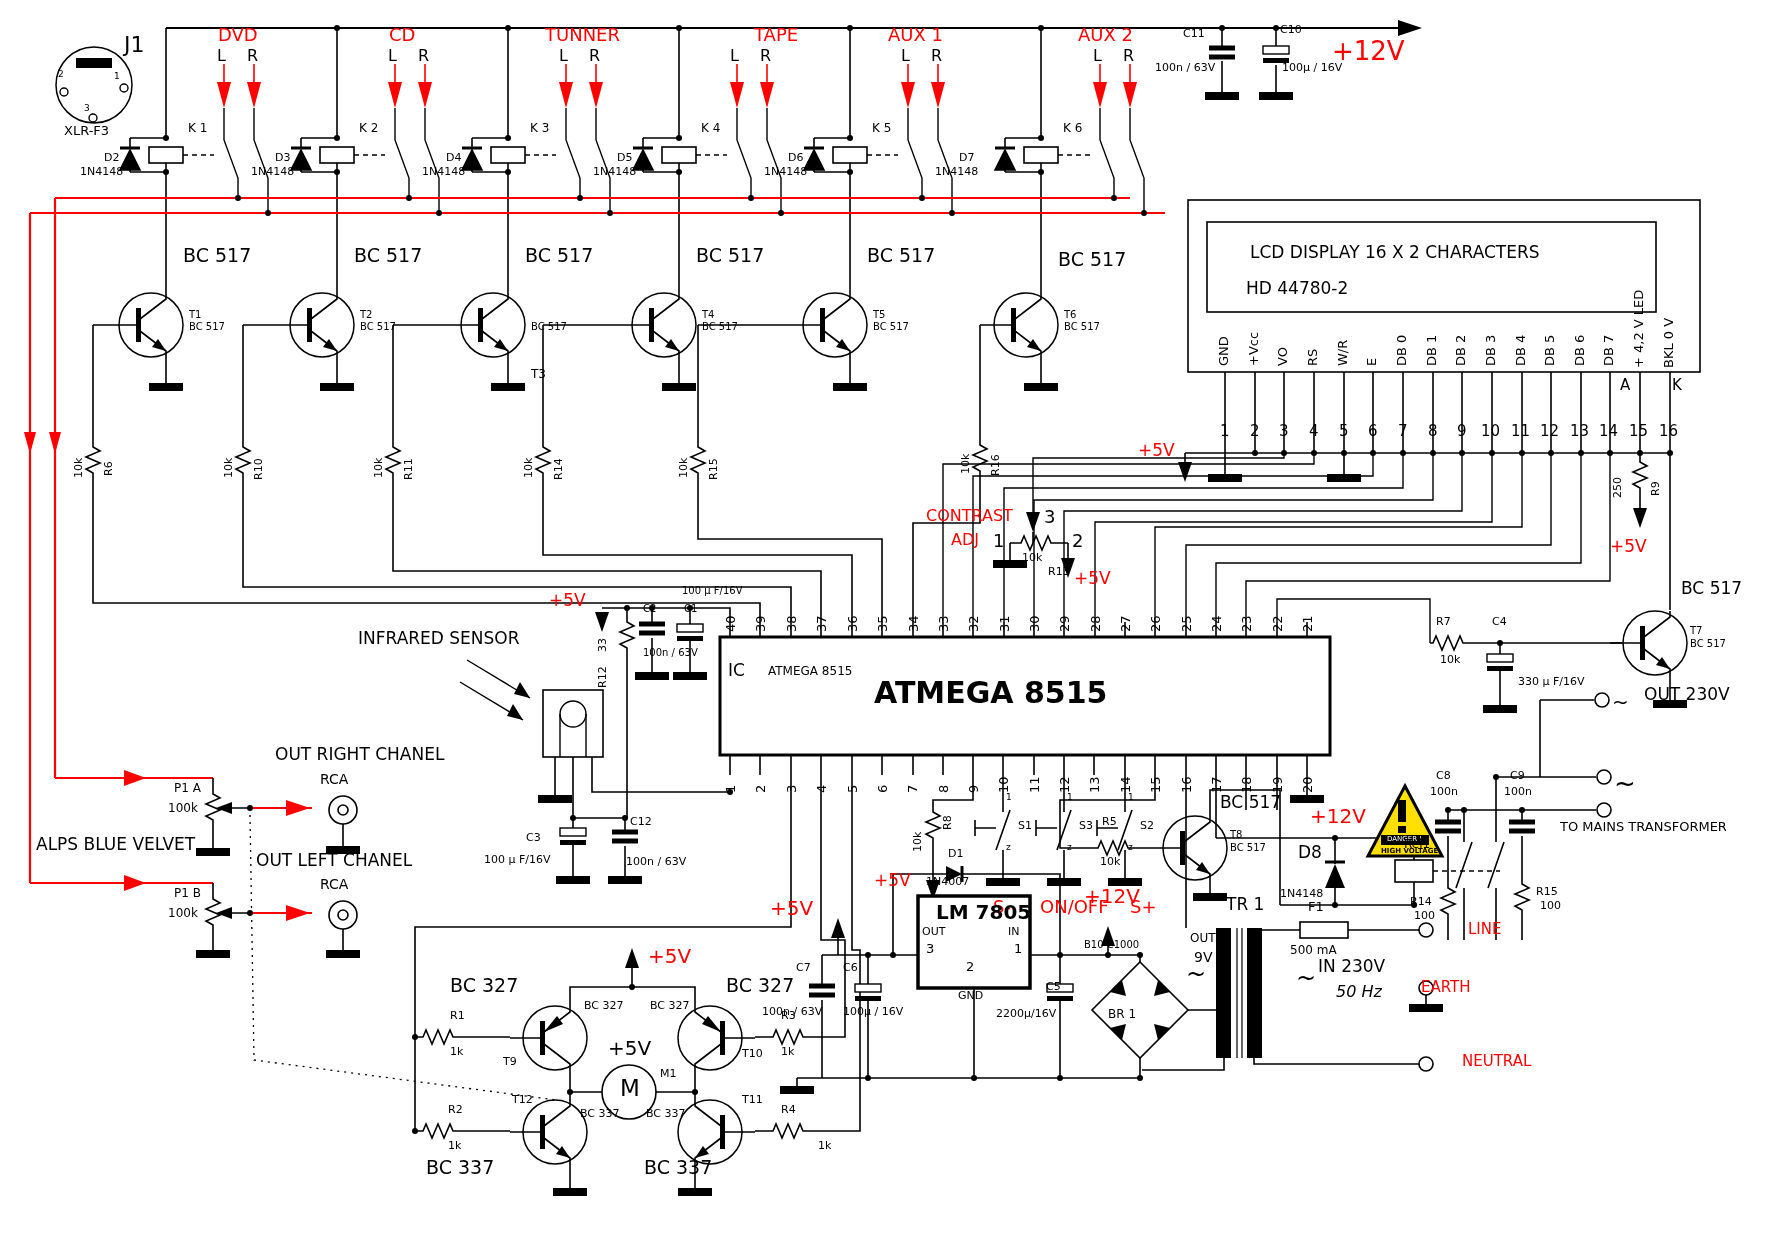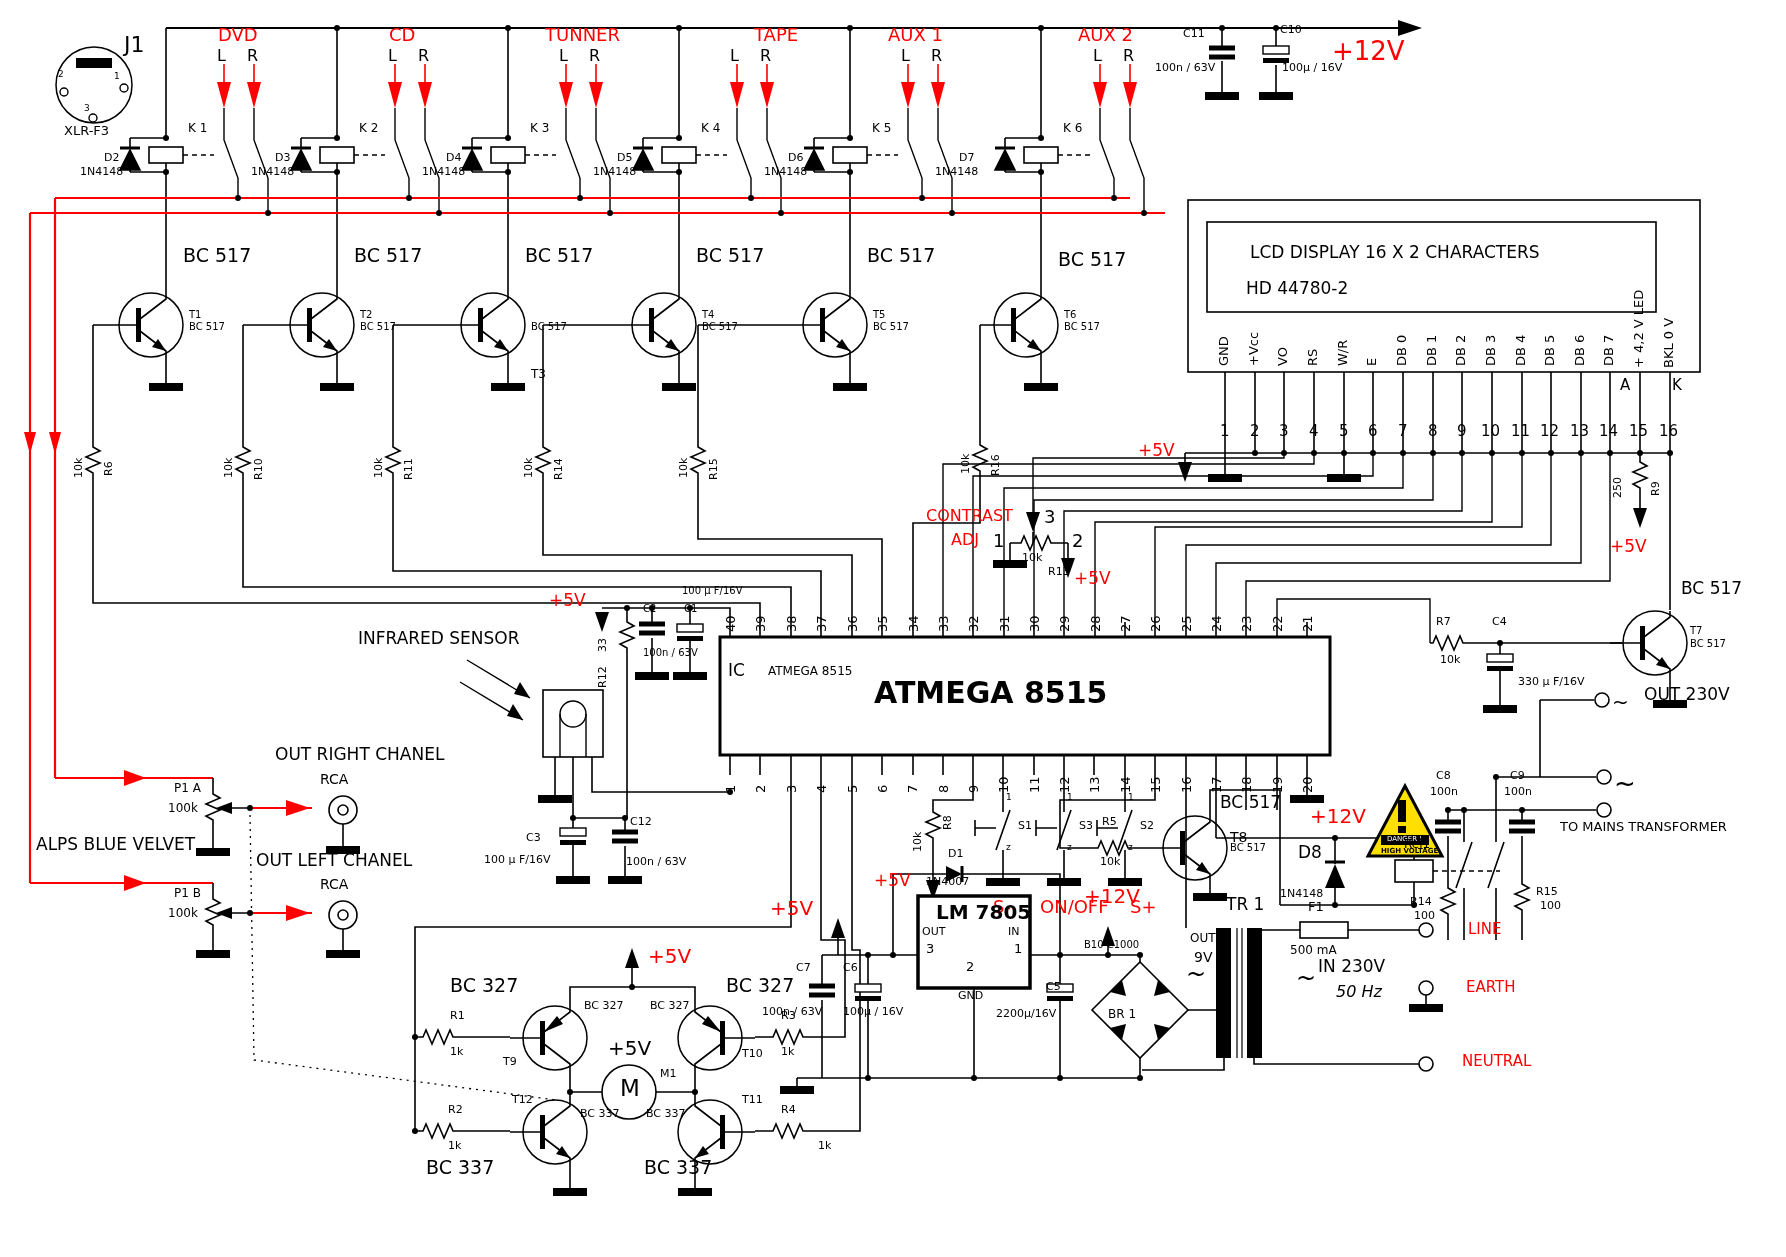--- a/index.html
+++ b/index.html
@@ -744,32 +744,32 @@
     <span class="lb" style="left: 1190px; top: 932px; font-size: 12px;">OUT</span>
     <span class="lb" style="left: 1194px; top: 950px; font-size: 14px;">9V</span>
     <span class="lb" style="left: 1186px; top: 962px; font-size: 24px;">~</span>
     <span class="lb" style="left: 1226px; top: 896px; font-size: 17px;">TR 1</span>
     <span class="lb" style="left: 1308px; top: 900px; font-size: 13px;">F1</span>
     <span class="lb" style="left: 1290px; top: 944px; font-size: 12px;">500 mA</span>
     <span class="lb" style="left: 1318px; top: 958px; font-size: 17px;">IN 230V</span>
     <span class="lb" style="left: 1336px; top: 984px; font-size: 16px; font-style: italic;">50 Hz</span>
     <span class="lb" style="left: 1296px; top: 966px; font-size: 24px;">~</span>
     <span class="lb" style="left: 1468px; top: 922px; font-size: 15px; color: rgb(255, 0, 0);">LINE</span>
-    <span class="lb" style="left: 1466px; top: 980px; font-size: 15px; color: rgb(255, 0, 0);">EARTH</span>
+    <span class="lb" style="left: 1421px; top: 980px; font-size: 15px; color: rgb(255, 0, 0);">EARTH</span>
     <span class="lb" style="left: 1462px; top: 1054px; font-size: 15px; color: rgb(255, 0, 0);">NEUTRAL</span>
     <span class="lb" style="left: 1387px; top: 836px; font-size: 7px; color: rgb(255, 255, 255);">DANGER !</span>
     <span class="lb" style="left: 1381px; top: 848px; font-size: 7px; font-weight: bold;">HIGH VOLTAGE</span>
     <span class="lb" style="left: 1310px; top: 806px; font-size: 20px; color: rgb(255, 0, 0);">+12V</span>
     <span class="lb" style="left: 1404px; top: 838px; font-size: 12px;">Rel1</span>
     <span class="lb" style="left: 1298px; top: 844px; font-size: 17px;">D8</span>
     <span class="lb" style="left: 1280px; top: 888px; font-size: 11px;">1N4148</span>
     <span class="lb" style="left: 1102px; top: 816px; font-size: 11px;">R5</span>
     <span class="lb" style="left: 1100px; top: 856px; font-size: 11px;">10k</span>
     <span class="lb" style="left: 1220px; top: 794px; font-size: 17px;">BC 517</span>
-    <span class="lb" style="left: 1230px; top: 830px; font-size: 14px;">T8</span>
+    <span class="lb" style="left: 1230px; top: 830px; font-size: 10px;">T8</span>
     <span class="lb" style="left: 1230px; top: 843px; font-size: 10px;">BC 517</span>
     <span class="lb" style="left: 1436px; top: 770px; font-size: 11px;">C8</span>
     <span class="lb" style="left: 1430px; top: 786px; font-size: 11px;">100n</span>
     <span class="lb" style="left: 1510px; top: 770px; font-size: 11px;">C9</span>
     <span class="lb" style="left: 1504px; top: 786px; font-size: 11px;">100n</span>
     <span class="lb" style="left: 1410px; top: 896px; font-size: 11px;">R14</span>
     <span class="lb" style="left: 1414px; top: 910px; font-size: 11px;">100</span>
     <span class="lb" style="left: 1536px; top: 886px; font-size: 11px;">R15</span>
     <span class="lb" style="left: 1540px; top: 900px; font-size: 11px;">100</span>
     <span class="lb" style="left: 1614px; top: 770px; font-size: 26px;">~</span>

